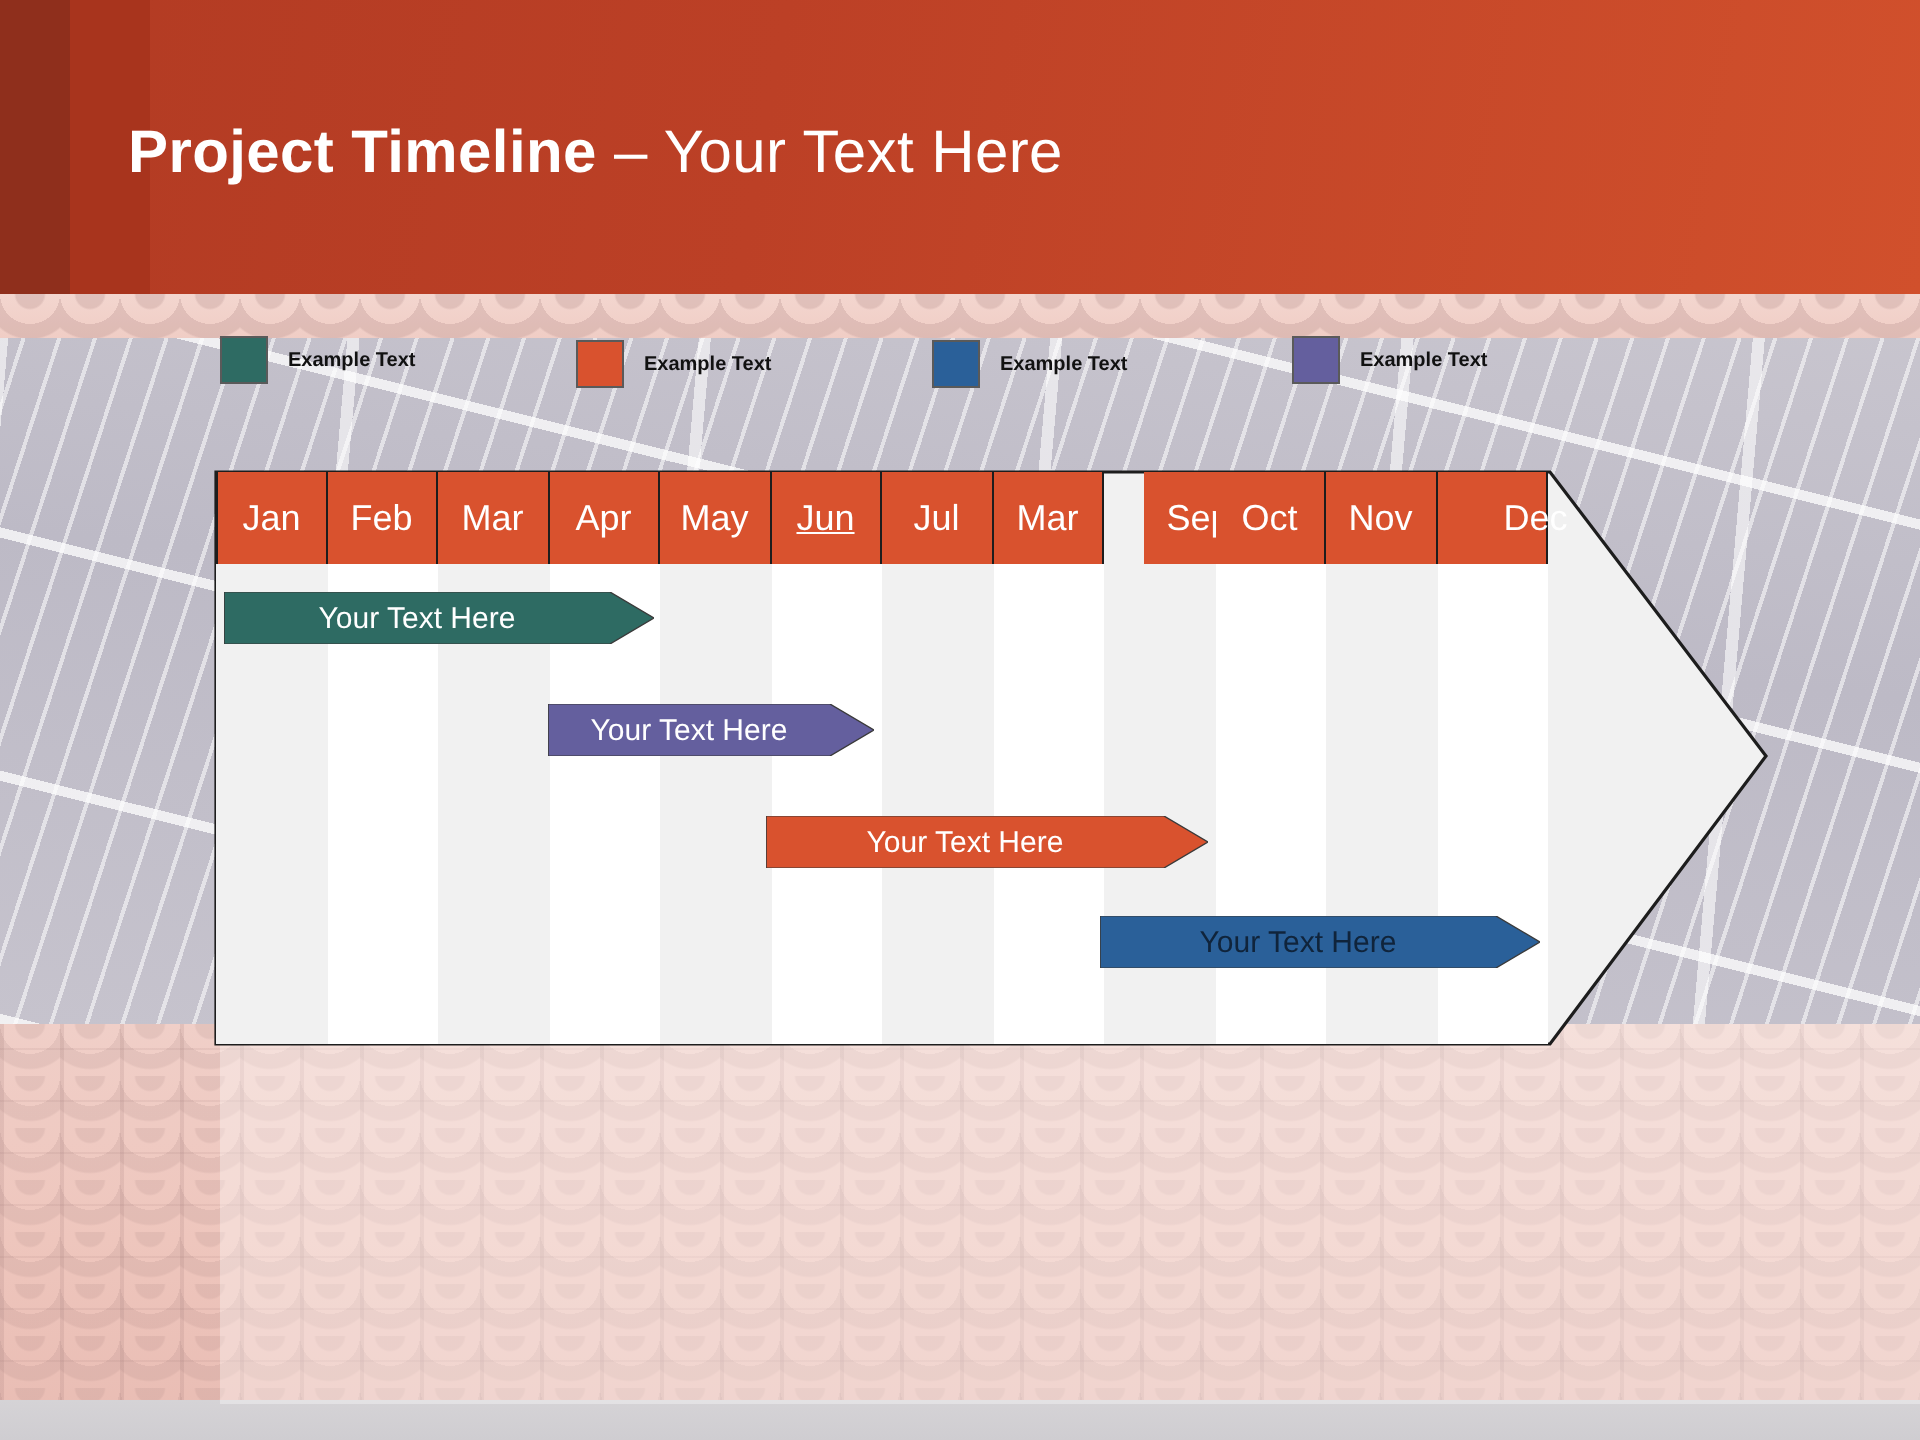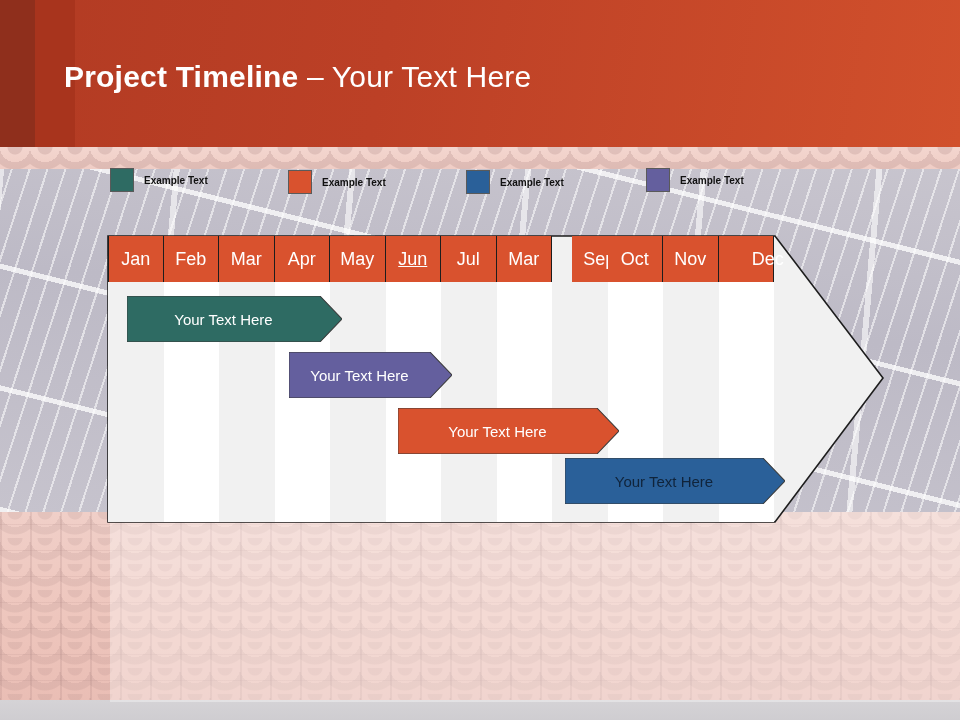--- a/index.html
+++ b/index.html
@@ -192,28 +192,27 @@
 
   .col-stripe {
     position: absolute;
     top: 46px;
     height: 240px;
   }
 
   
   .task {
     position: absolute;
-    height: 46px;
+    height: 26px;
     display: flex;
     align-items: center;
     justify-content: center;
     font-size: 15px;
     white-space: nowrap;
     box-sizing: border-box;
-    margin-left: 15px;
   }
   .task-label { position: relative; z-index: 2; }
   .task-shape {
     position: absolute;
     left: 0; top: 0;
     width: 100%; height: 100%;
     z-index: 1;
   }
 </style>
 </head>

